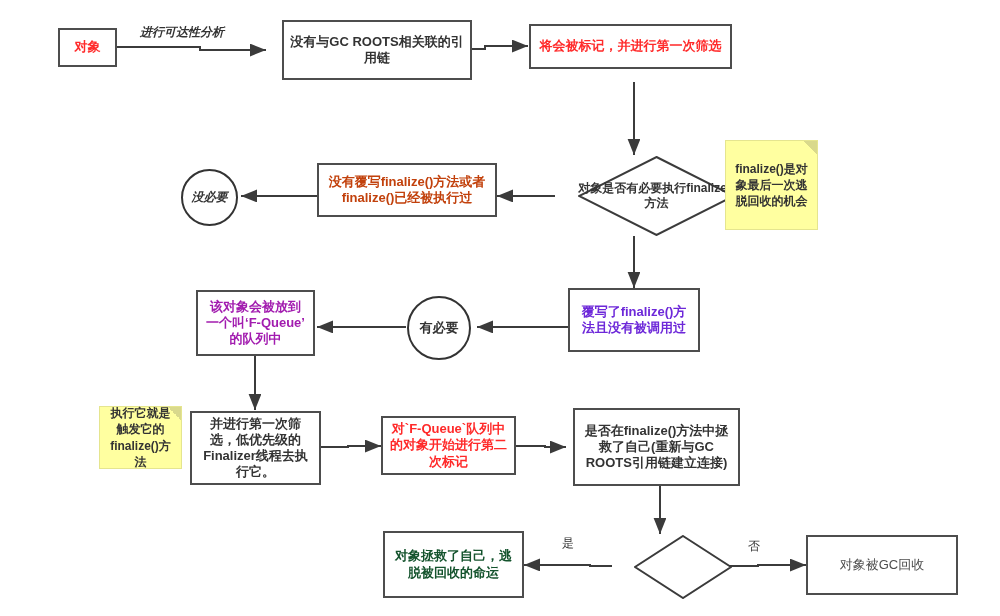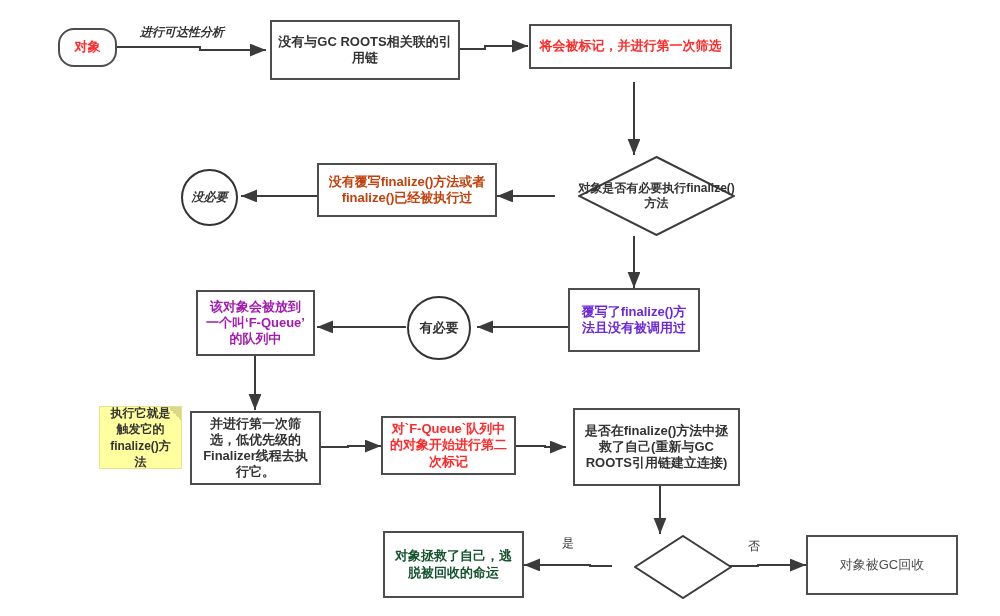--- a/index.html
+++ b/index.html
@@ -145,23 +145,23 @@
       <path d="M516,446 L545,446 L545,447 L566,447"></path>
 
       <path d="M660,486 L660,534"></path>
 
       <path d="M612,566 L590,566 L590,565 L524,565"></path>
 
       <path d="M708,566 L758,566 L758,565 L806,565"></path>
     </g>
   </svg>
 
-  <div class="node boxnode red" style="left:58px; top:28px; width:59px; height:39px;border-radius:16px;">对象</div>
-
-  <div class="node boxnode gray" style="left:270px; top:20px; width:190px; height:60px; font-weight:bold; color:#333;">没有与GC ROOTS相关联的引用链</div>
+  <div class="node boxnode red" style="left:58px; top:28px; width:59px; height:39px;">对象</div>
+
+  <div class="node boxnode gray" style="left:282px; top:20px; width:190px; height:60px; font-weight:bold; color:#333;">没有与GC ROOTS相关联的引用链</div>
 
   <div class="node boxnode red" style="left:529px; top:24px; width:203px; height:45px;">将会被标记，并进行第一次筛选</div>
 
   <div class="node boxnode gray" style="left:317px; top:163px; width:180px; height:54px; font-weight:bold; color:#c2410c;">没有覆写finalize()方法或者finalize()已经被执行过</div>
 
   <div class="node circlenode" style="left:181px; top:169px; width:57px; height:57px;">没必要</div>
 
   <div class="node boxnode gray" style="left:568px; top:288px; width:132px; height:64px; font-weight:bold; color:#6d28d9;">覆写了finalize()方法且没有被调用过</div>
 
   <div class="node circlenode plain" style="left:407px; top:296px; width:64px; height:64px;">有必要</div>
@@ -185,20 +185,24 @@
     <div class="dlabel">对象是否有必要执行finalize()方法</div>
   </div>
 
   <div class="diamond" style="left:611px; top:535px; width:98px; height:64px;">
     <svg width="98" height="64" viewBox="0 0 98 64">
       <polygon points="49,1 97,32 49,63 1,32" fill="#ffffff" stroke="#3b3b3b" stroke-width="2"></polygon>
     </svg>
     <div class="dlabel"></div>
   </div>
 
+  <div class="note" style="left:725px; top:140px; width:93px; height:90px;">
+    <span>finalize()是对象最后一次逃脱回收的机会</span>
+    <span class="fold"></span>
+  </div>
 
   <div class="note" style="left:99px; top:406px; width:83px; height:63px;">
     <span>执行它就是触发它的finalize()方法</span>
     <span class="fold"></span>
   </div>
 
   <div class="edge-label ital" style="left:140px; top:24px;">进行可达性分析</div>
 
   <div class="edge-label" style="left:562px; top:535px;">是</div>
 

